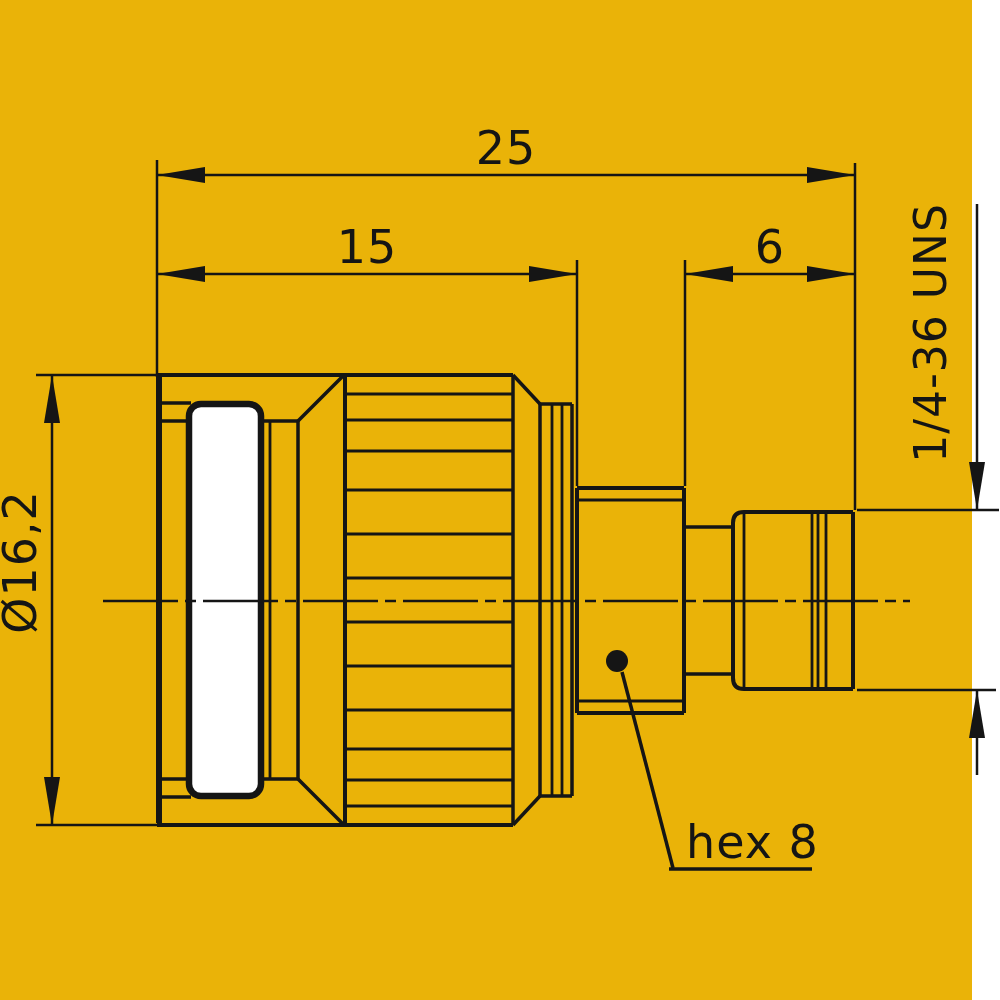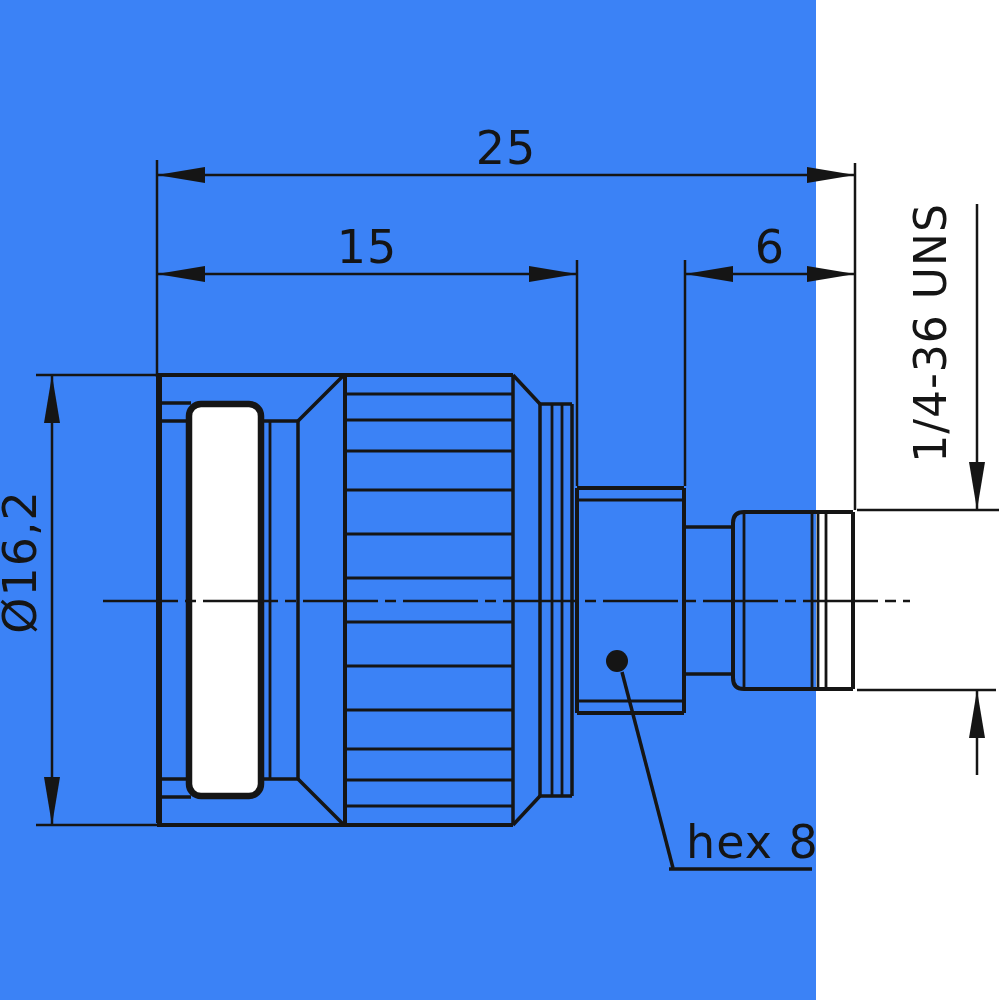--- a/index.html
+++ b/index.html
@@ -5,24 +5,24 @@
   html, body {
     margin: 0;
     padding: 0;
     background: #ffffff;
     width: 1000px;
     height: 1000px;
     overflow: hidden;
     font-family: "DejaVu Sans", "Liberation Sans", sans-serif;
   }
   #stage {
-    width: 816px;
+    width: 972px;
     height: 1000px;
     position: relative;
-    background: #3b82f6;
+    background: #eab308;
   }
   svg { display: block; }
   .thin   { stroke: #151515; stroke-width: 2.5; fill: none; }
   .med    { stroke: #151515; stroke-width: 2.8; fill: none; }
   .body3  { stroke: #151515; stroke-width: 3.5; fill: none; }
   .body4  { stroke: #151515; stroke-width: 4;   fill: none; }
   .thick  { stroke: #151515; stroke-width: 6.5; fill: none; }
   .arrow  { fill: #151515; stroke: none; }
   .dot    { fill: #151515; stroke: none; }
   .dimtext {

